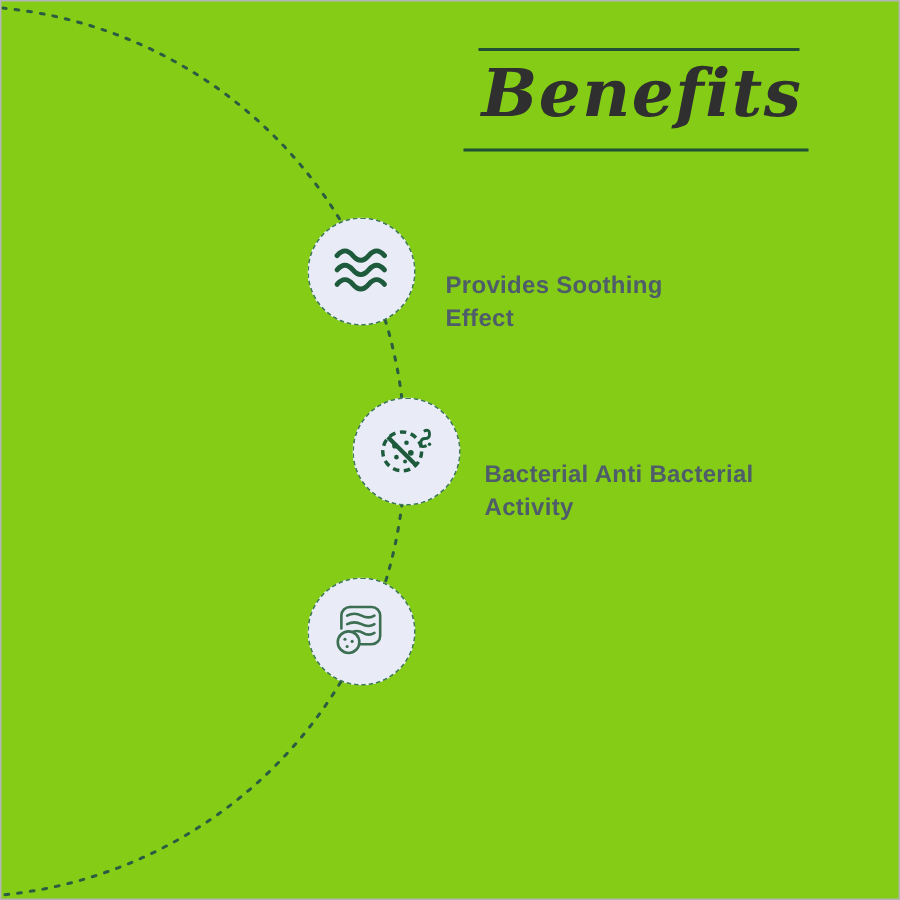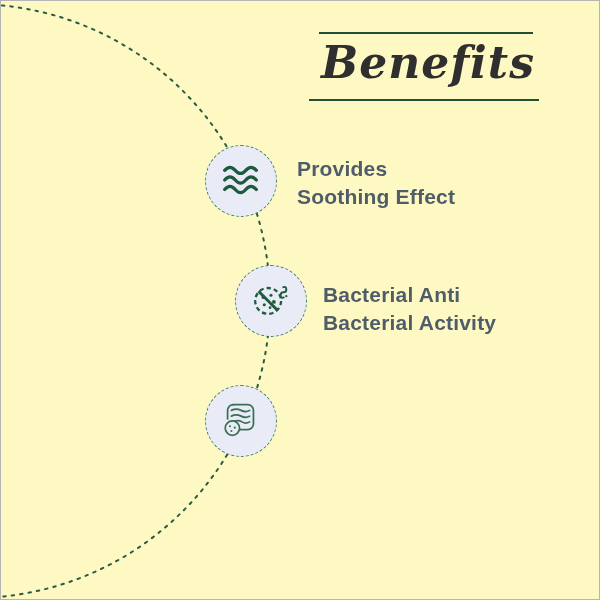--- a/index.html
+++ b/index.html
@@ -1,20 +1,20 @@
 <!DOCTYPE html>
 <html><head>
 <meta charset="utf-8">
 <style>
   html, body { margin: 0; padding: 0; background: #ffffff; }
   #canvas {
     position: relative;
     width: 600px;
     height: 600px;
-    background: #fef9c3;
+    background: #84cc16;
     border: 1px solid #b5b5b5;
     box-sizing: border-box;
     overflow: hidden;
     font-family: "Liberation Sans", sans-serif;
   }
   
   #arc-svg { position: absolute; left: 0; top: 0; }
 
   
   .title-rule {
@@ -48,25 +48,26 @@
     align-items: center;
     justify-content: center;
   }
   .circle-1 { left: 204px; top: 144px; }
   .circle-2 { left: 234px; top: 264px; }
   .circle-3 { left: 204px; top: 384px; }
 
   
   .benefit-label {
     position: absolute;
-    font-size: 21px;
+    font-size: 16px;
     font-weight: 700;
     line-height: 1.35;
     color: #4e5d69;
     letter-spacing: 0.2px;
+    margin-top: 25px;
   }
   .label-1 { left: 296px; top: 154px; width: 170px; }
   .label-2 { left: 322px; top: 280px; width: 205px; }
   .label-3 { left: 308px; top: 396px; width: 158px; }
 
   svg .g-stroke { stroke: #1e5b3c; fill: none; }
 </style>
 </head>
 <body>
 

